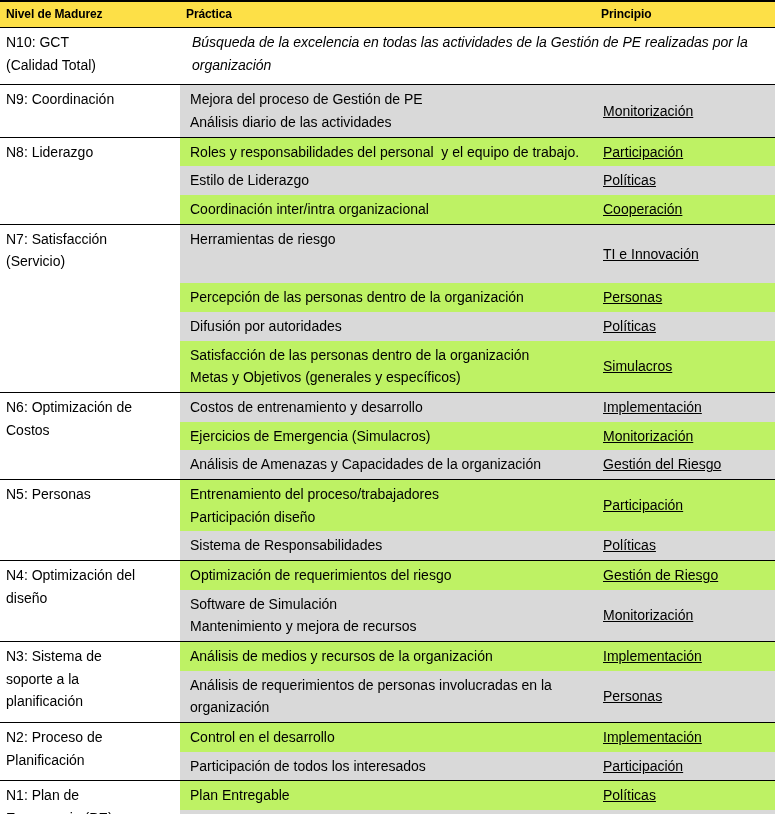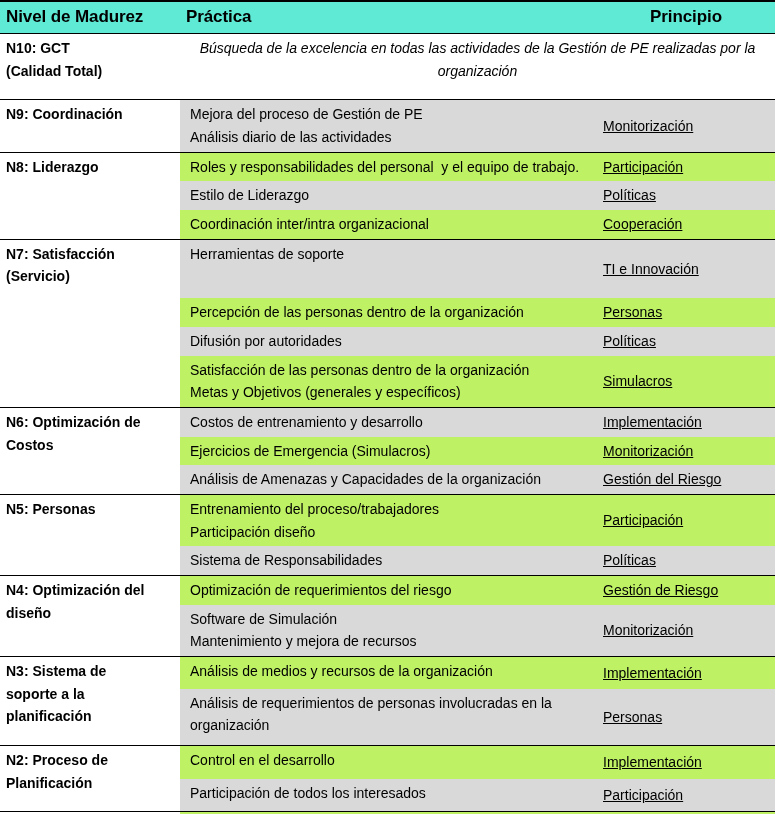--- a/index.html
+++ b/index.html
@@ -24,71 +24,68 @@
     border-collapse: collapse;
     width: 775px;
     margin: 0;
     table-layout: fixed;
   }
   table.maturity col.c-nivel  { width: 180px; }
   table.maturity col.c-prac   { width: 415px; }
   table.maturity col.c-princ  { width: 180px; }
 
   thead th {
-    font-size: 17px;
+    font-size: 12px;
     font-weight: bold;
     text-align: left;
     padding: 5px 4px 6px 6px;
     vertical-align: bottom;
     border-top: 2.2px solid #000;
     border-bottom: 1.3px solid #000;
-    background: #5eead4;
+    background: #fde047;
     letter-spacing: -0.1px;
     margin-left: 24px;
   }
   thead th.th-princ {
-    text-align: center;
   }
 
   td {
     font-size: 14px;
     padding: 0;
     vertical-align: top;
     line-height: 1.62;
     background: #bef264;
   }
 
   
   td.nivel {
-    padding: 3px 4px 17px 6px;
+    padding: 3px 4px 8px 6px;
     vertical-align: top;
     border-top: 1.3px solid #000;
     background: #ffffff;
-    font-weight: bold;
   }
   td.nivel .lvl-line { display: block; white-space: pre-wrap; }
 
   
   td.grp-top { border-top: 1.3px solid #000; }
 
   td.prac {
     padding: 3px 8px 3px 10px;
     white-space: pre-wrap;
   }
   td.princ {
     padding: 3px 8px 3px 8px;
     vertical-align: middle;
     text-decoration: underline;
   }
 
   td.shaded { background: #d9d9d9; }
 
   
   td.banner {
-    text-align: center;
     font-style: italic;
     padding: 3px 12px 4px 12px;
     line-height: 1.62;
     border-top: 1.3px solid #000;
     background: #ffffff;
   }
 
   tr.last-row td { border-bottom: 1.3px solid #000; }
 </style>
 </head>
@@ -136,21 +133,21 @@
         </tr>
         <tr>
           <td class="prac"><div>Coordinación inter/intra organizacional</div></td>
           <td class="princ">Cooperación</td>
         </tr>
         <tr>
           <td class="nivel" rowspan="4">
             <span class="lvl-line">N7: Satisfacción</span>
             <span class="lvl-line">(Servicio)</span>
           </td>
-          <td class="prac shaded grp-top"><div>Herramientas de soporte</div><div style="height: 30px;"></div></td>
+          <td class="prac shaded grp-top"><div>Herramientas de riesgo</div><div style="height: 30px;"></div></td>
           <td class="princ shaded grp-top">TI e Innovación</td>
         </tr>
         <tr>
           <td class="prac"><div>Percepción de las personas dentro de la organización</div></td>
           <td class="princ">Personas</td>
         </tr>
         <tr>
           <td class="prac shaded"><div>Difusión por autoridades</div></td>
           <td class="princ shaded">Políticas</td>
         </tr>

